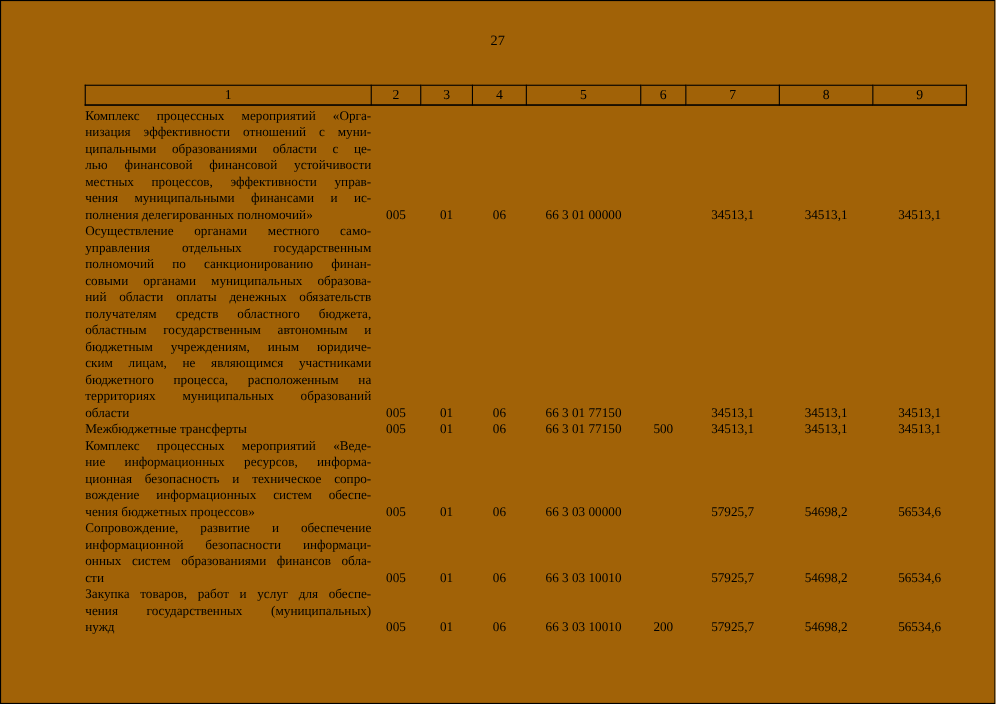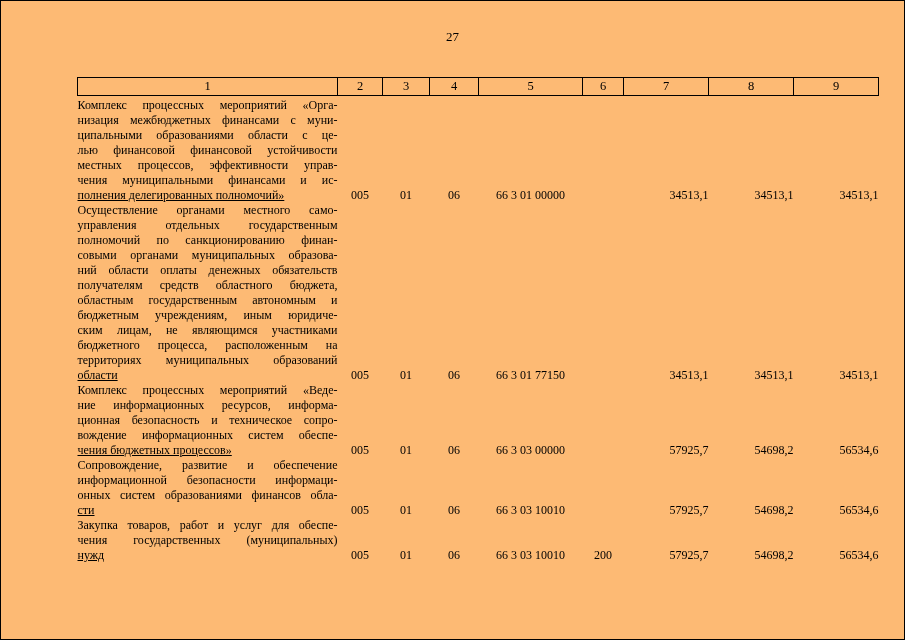--- a/index.html
+++ b/index.html
@@ -8,21 +8,21 @@
     background: #fff;
     font-family: "Liberation Serif", "DejaVu Serif", serif;
     color: #000;
   }
   .page {
     position: relative;
     width: 905px;
     height: 640px;
     box-sizing: border-box;
     border: 1px solid #000;
-    background: #fdba74;
+    background: #a16207;
     overflow: hidden;
   }
   .page-number {
     position: absolute;
     top: 28px;
     left: 0;
     width: 100%;
     text-align: center;
     font-size: 13px;
     line-height: 15px;
@@ -45,28 +45,27 @@
     padding: 0;
     font-size: 12.5px;
   }
   table.budget td {
     padding: 0;
     vertical-align: bottom;
   }
   tbody tr:first-child td { padding-top: 2px; }
   td.c-name { padding-left: 5px; padding-right: 2px; }
   td.c-center { text-align: center; font-family: Liberation Serif, serif; }
-  td.c-amount { text-align: right; padding-right: 5px; }
+  td.c-amount { text-align: center; padding-right: 5px; }
   .tline {
     text-align: justify;
     text-align-last: justify;
   }
   .tline:last-child {
     text-align-last: left;
-    text-decoration: underline;
   }
 </style>
 </head>
 <body>
 
 <div class="page">
 
   <div class="page-number">27</div>
 
   <table class="budget">
@@ -91,21 +90,21 @@
         <th>6</th>
         <th>7</th>
         <th>8</th>
         <th>9</th>
       </tr>
     </thead>
     <tbody>
       <tr>
         <td class="c-name">
             <div class="tline">Комплекс процессных мероприятий «Орга-</div>
-            <div class="tline">низация межбюджетных финансами с муни-</div>
+            <div class="tline">низация эффективности отношений с муни-</div>
             <div class="tline">ципальными образованиями области с це-</div>
             <div class="tline">лью финансовой финансовой устойчивости</div>
             <div class="tline">местных процессов, эффективности управ-</div>
             <div class="tline">чения муниципальными финансами и ис-</div>
             <div class="tline">полнения делегированных полномочий»</div>
           </td>
         <td class="c-center">005</td>
         <td class="c-center">01</td>
         <td class="c-center">06</td>
         <td class="c-center">66 3 01 00000</td>
@@ -133,20 +132,33 @@
         <td class="c-center">01</td>
         <td class="c-center">06</td>
         <td class="c-center">66 3 01 77150</td>
         <td class="c-center"></td>
         <td class="c-amount">34513,1</td>
         <td class="c-amount">34513,1</td>
         <td class="c-amount">34513,1</td>
       </tr>
       <tr>
         <td class="c-name">
+            <div class="tline">Межбюджетные трансферты</div>
+          </td>
+        <td class="c-center">005</td>
+        <td class="c-center">01</td>
+        <td class="c-center">06</td>
+        <td class="c-center">66 3 01 77150</td>
+        <td class="c-center">500</td>
+        <td class="c-amount">34513,1</td>
+        <td class="c-amount">34513,1</td>
+        <td class="c-amount">34513,1</td>
+      </tr>
+      <tr>
+        <td class="c-name">
             <div class="tline">Комплекс процессных мероприятий «Веде-</div>
             <div class="tline">ние информационных ресурсов, информа-</div>
             <div class="tline">ционная безопасность и техническое сопро-</div>
             <div class="tline">вождение информационных систем обеспе-</div>
             <div class="tline">чения бюджетных процессов»</div>
           </td>
         <td class="c-center">005</td>
         <td class="c-center">01</td>
         <td class="c-center">06</td>
         <td class="c-center">66 3 03 00000</td>

